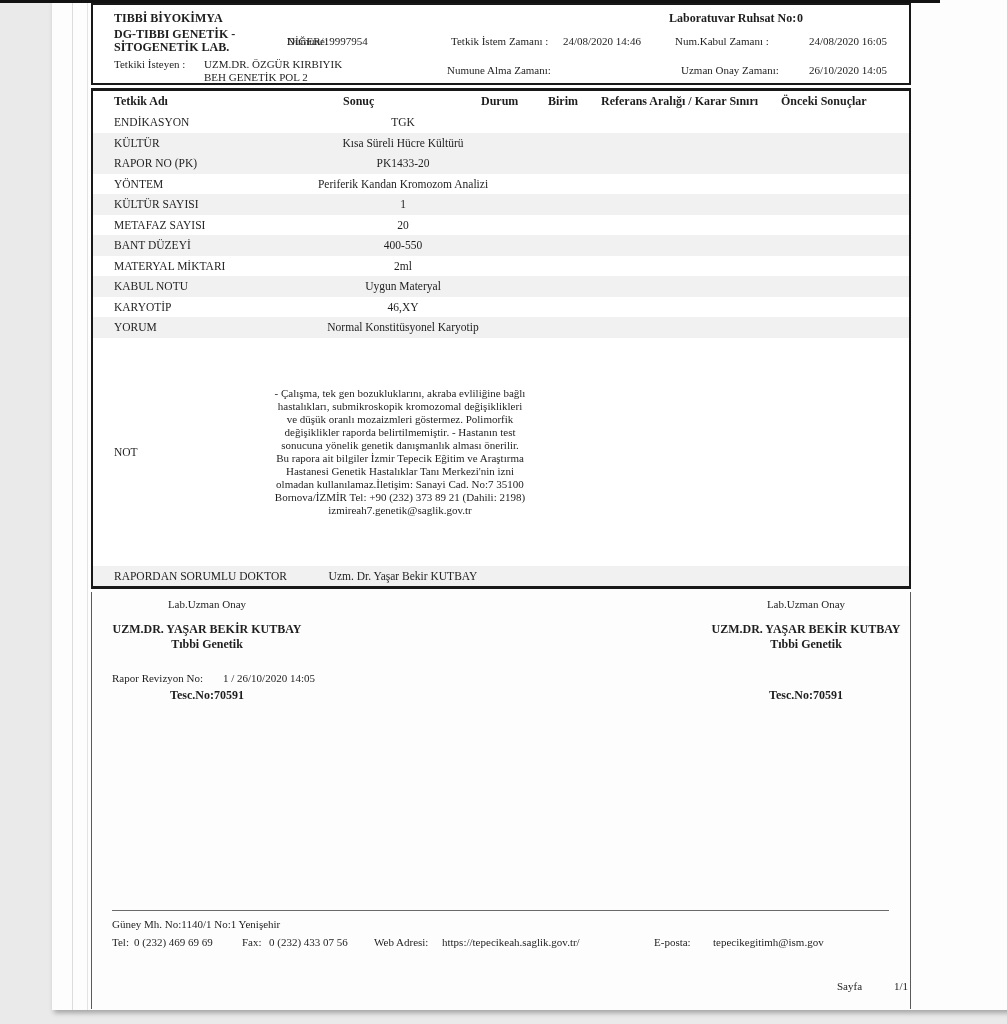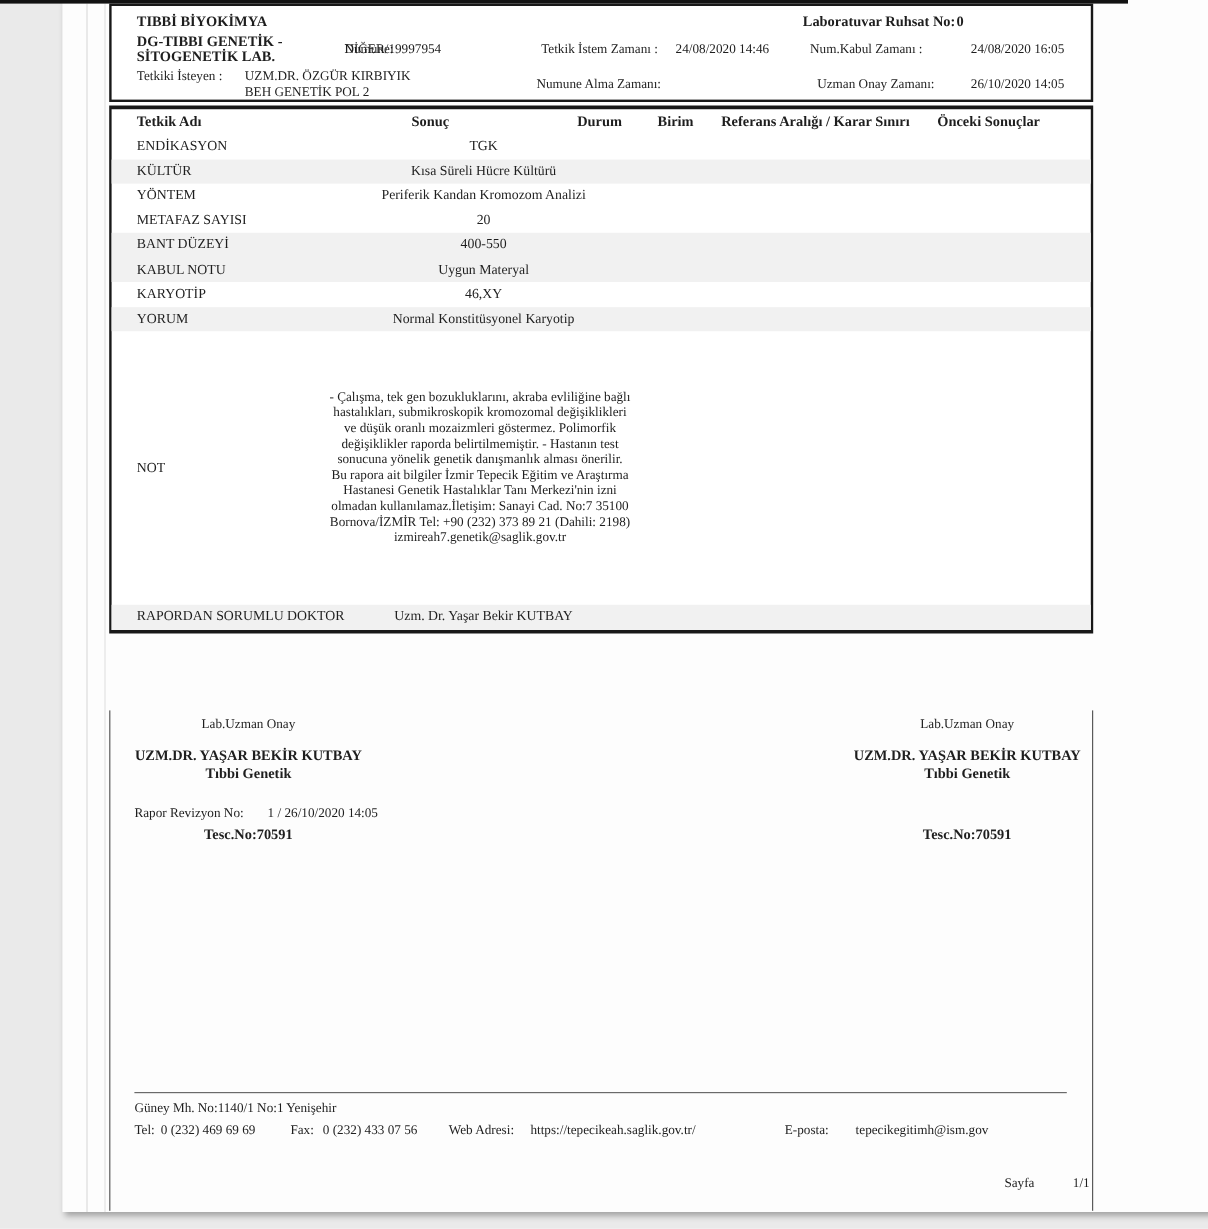--- a/index.html
+++ b/index.html
@@ -136,31 +136,43 @@
     </div>
     <div>
         <div class="trow">
           <div class="cell-label">ENDİKASYON</div>
           <div class="cell-value">TGK</div>
         </div>
         <div class="trow shaded">
           <div class="cell-label">KÜLTÜR</div>
           <div class="cell-value">Kısa Süreli Hücre Kültürü</div>
         </div>
+        <div class="trow shaded">
+          <div class="cell-label">RAPOR NO (PK)</div>
+          <div class="cell-value">PK1433-20</div>
+        </div>
         <div class="trow">
           <div class="cell-label">YÖNTEM</div>
           <div class="cell-value">Periferik Kandan Kromozom Analizi</div>
         </div>
+        <div class="trow shaded">
+          <div class="cell-label">KÜLTÜR SAYISI</div>
+          <div class="cell-value">1</div>
+        </div>
         <div class="trow">
           <div class="cell-label">METAFAZ SAYISI</div>
           <div class="cell-value">20</div>
         </div>
         <div class="trow shaded">
           <div class="cell-label">BANT DÜZEYİ</div>
           <div class="cell-value">400-550</div>
+        </div>
+        <div class="trow">
+          <div class="cell-label">MATERYAL MİKTARI</div>
+          <div class="cell-value">2ml</div>
         </div>
         <div class="trow shaded">
           <div class="cell-label">KABUL NOTU</div>
           <div class="cell-value">Uygun Materyal</div>
         </div>
         <div class="trow">
           <div class="cell-label">KARYOTİP</div>
           <div class="cell-value">46,XY</div>
         </div>
         <div class="trow shaded">

